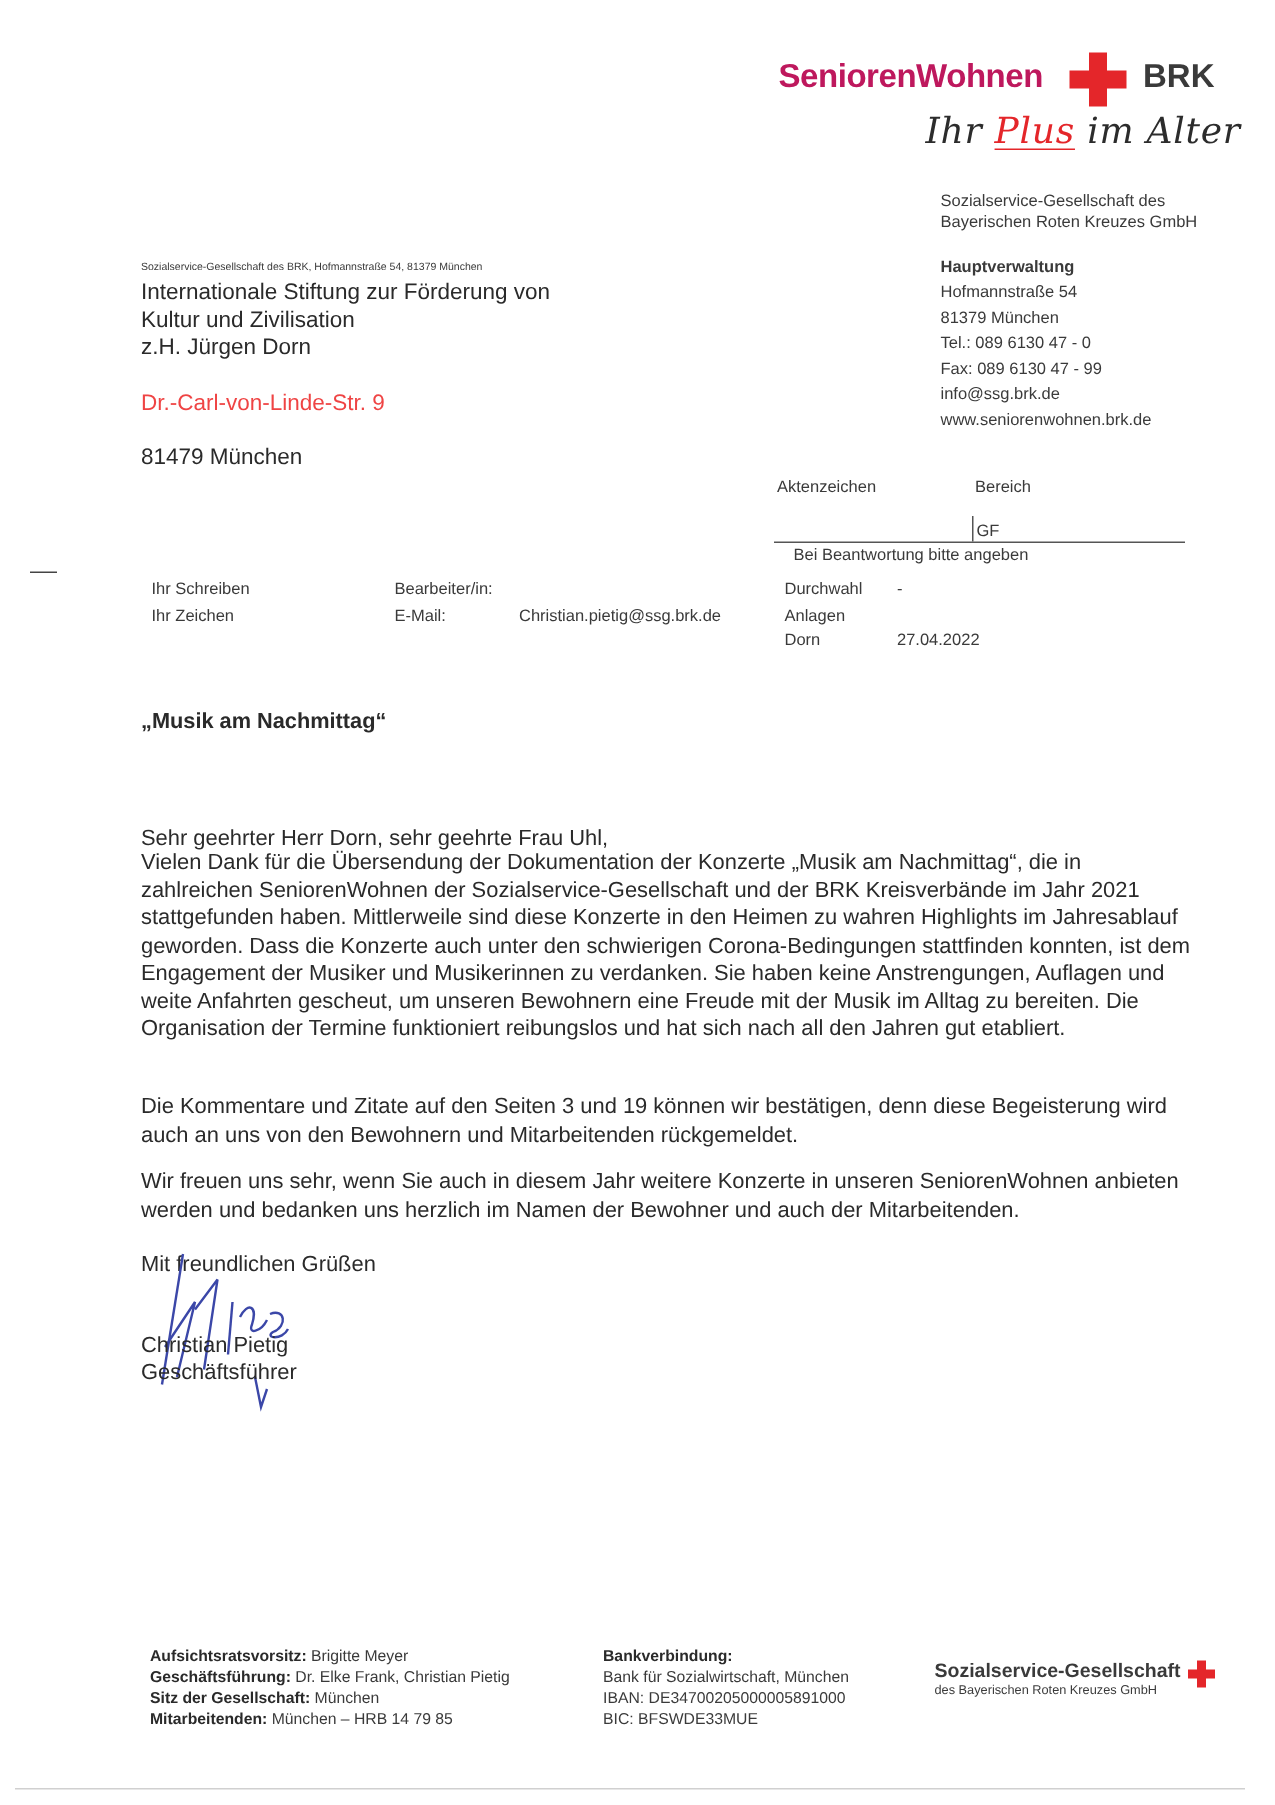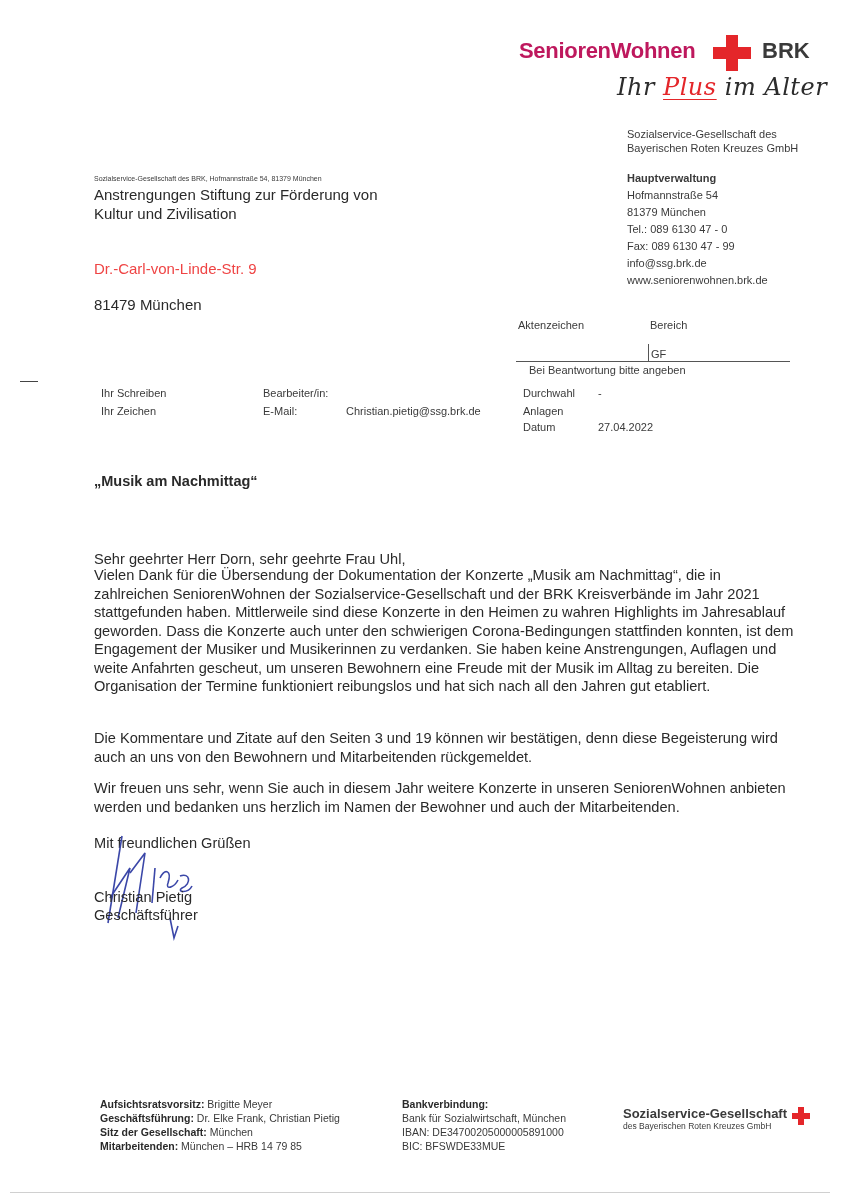--- a/index.html
+++ b/index.html
@@ -56,36 +56,37 @@
   <div>Hofmannstraße 54</div>
   <div>81379 München</div>
   <div>Tel.: 089 6130 47 - 0</div>
   <div>Fax: 089 6130 47 - 99</div>
   <div>info@ssg.brk.de</div>
   <div>www.seniorenwohnen.brk.de</div>
 </div>
 
 <div class="abs sender-line">Sozialservice-Gesellschaft des BRK, Hofmannstraße 54, 81379 München</div>
 <div class="abs addr">
-  <div>Anstrengungen Stiftung zur Förderung von</div>
+  <div>Internationale Stiftung zur Förderung von</div>
   <div>Kultur und Zivilisation</div>
+  <div>z.H. Jürgen Dorn</div>
 </div>
 <div class="abs addr-street">Dr.-Carl-von-Linde-Str. 9</div>
 <div class="abs addr-city">81479 München</div>
 
 <div class="abs ref-label" style="left:518px; top:319px;">Aktenzeichen</div>
 <div class="abs ref-label" style="left:650px; top:319px;">Bereich</div>
 <div class="abs" style="left:648px; top:344px; width:1px; height:17px; background:#555;"></div>
 <div class="abs ref-label" style="left:651px; top:348px;">GF</div>
 <div class="abs rule" style="left:516px; top:361px; width:274px;"></div>
 <div class="abs ref-label" style="left:507px; top:364px;padding-left:22px;">Bei Beantwortung bitte angeben</div>
 <div class="abs ref-label" style="left:523px; top:387px;">Durchwahl</div>
 <div class="abs ref-label" style="left:598px; top:387px;">-</div>
 <div class="abs ref-label" style="left:523px; top:405px;">Anlagen</div>
-<div class="abs ref-label" style="left:523px; top:421px;">Datum</div>
+<div class="abs ref-label" style="left:523px; top:421px;">Dorn</div>
 <div class="abs ref-label" style="left:598px; top:421px;">27.04.2022</div>
 
 <div class="abs" style="left:20px; top:381px; width:18px; height:1px; background:#444;"></div>
 <div class="abs ref-label" style="left:101px; top:387px;">Ihr Schreiben</div>
 <div class="abs ref-label" style="left:101px; top:405px;">Ihr Zeichen</div>
 <div class="abs ref-label" style="left:263px; top:387px;">Bearbeiter/in:</div>
 <div class="abs ref-label" style="left:263px; top:405px;">E-Mail:</div>
 <div class="abs ref-label" style="left:346px; top:405px;">Christian.pietig@ssg.brk.de</div>
 
 <div class="abs subject">„Musik am Nachmittag“</div>

